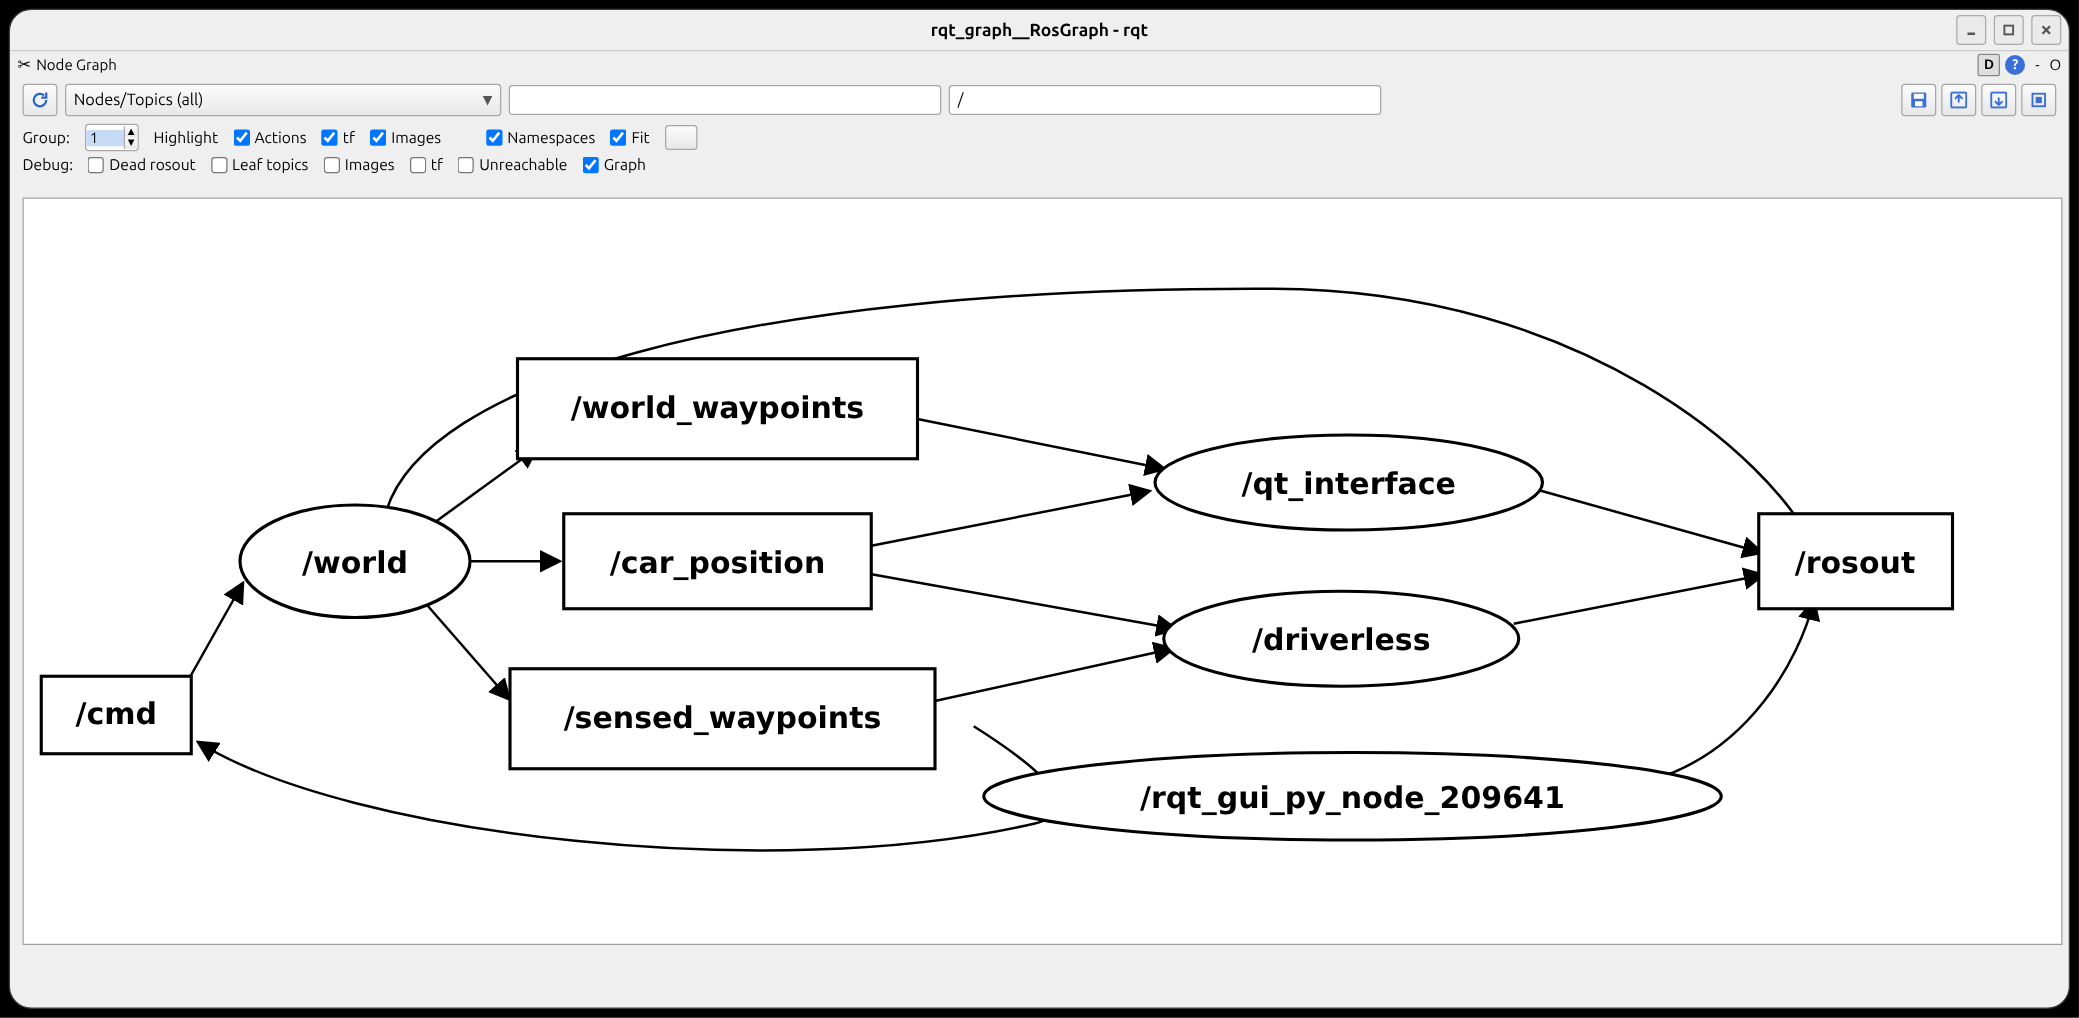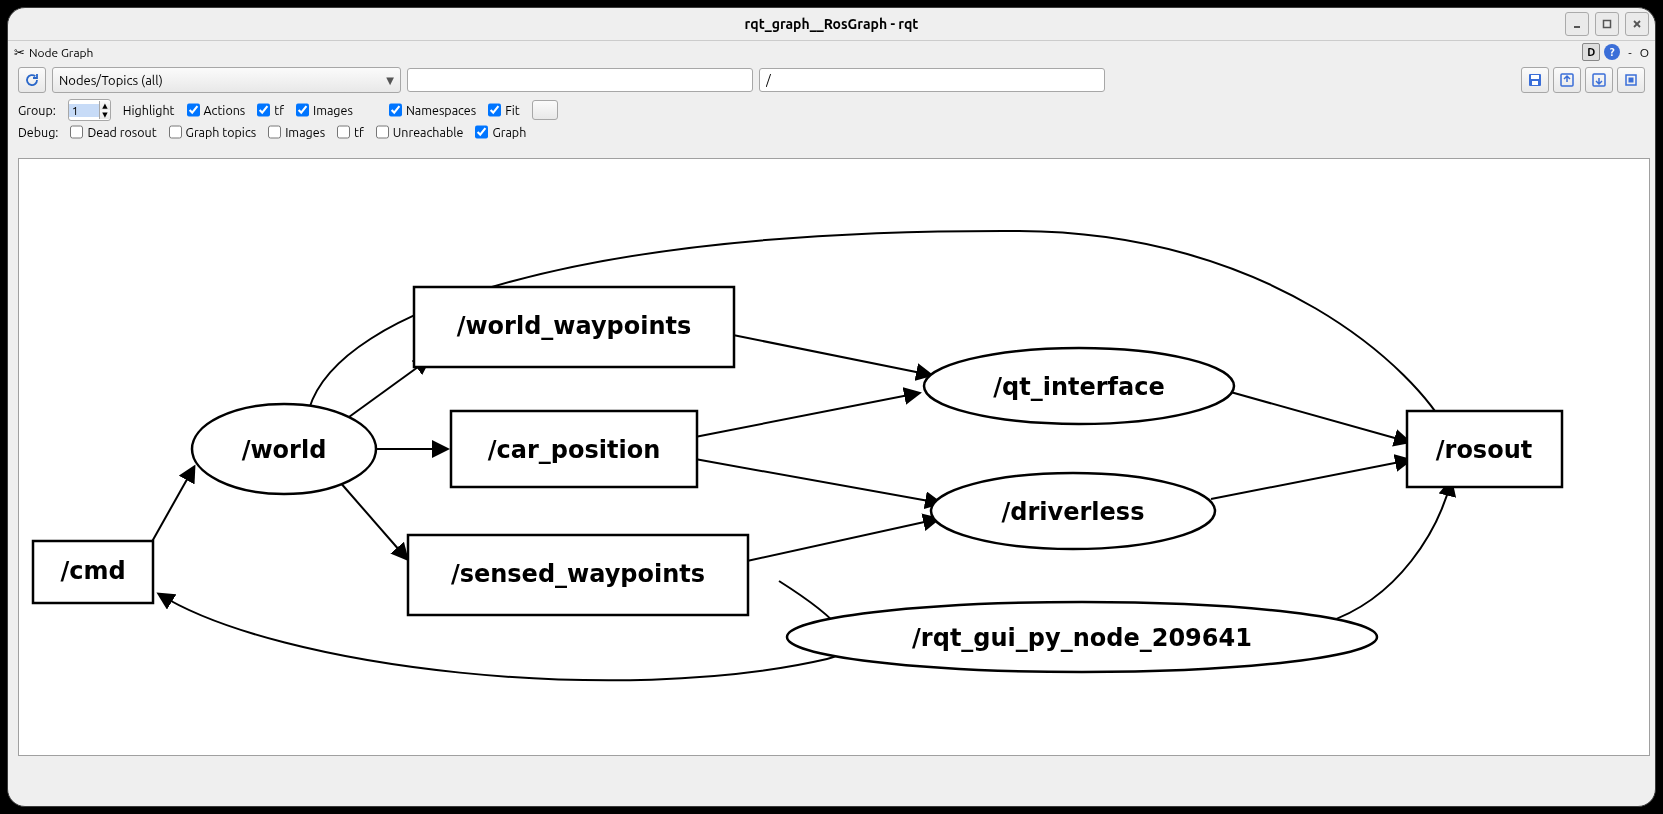--- a/index.html
+++ b/index.html
@@ -150,21 +150,21 @@
   </div>
 
   <div class="row-opts">
     <span>Debug:</span>
     <label class="chk">
         <input type="checkbox" style="">
         <span>Dead rosout</span>
       </label>
     <label class="chk">
         <input type="checkbox" style="">
-        <span>Graph topics</span>
+        <span>Leaf topics</span>
       </label>
     <label class="chk">
         <input type="checkbox" style="">
         <span>Images</span>
       </label>
     <label class="chk">
         <input type="checkbox" style="">
         <span>tf</span>
       </label>
     <label class="chk">

